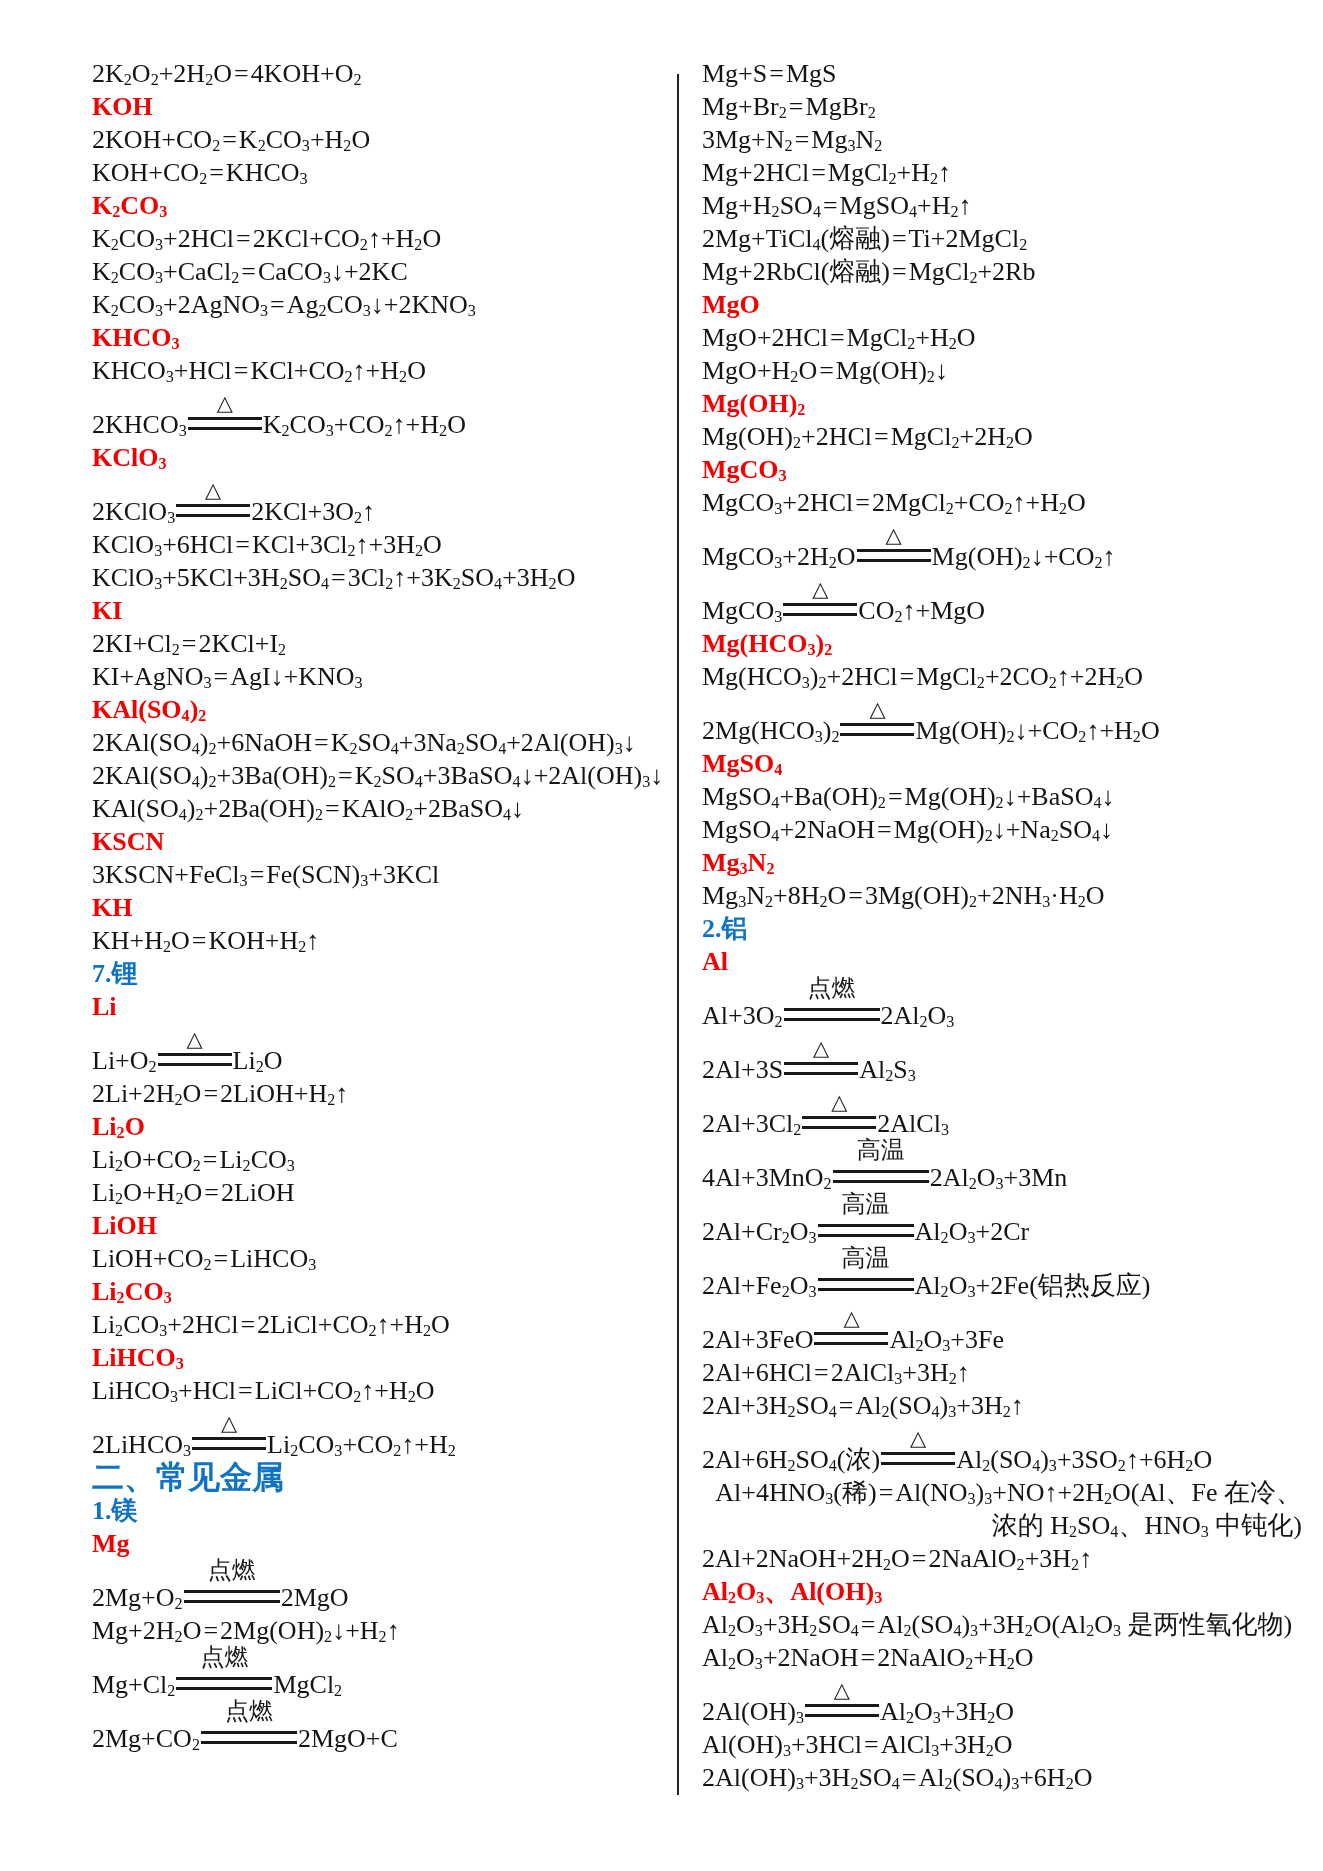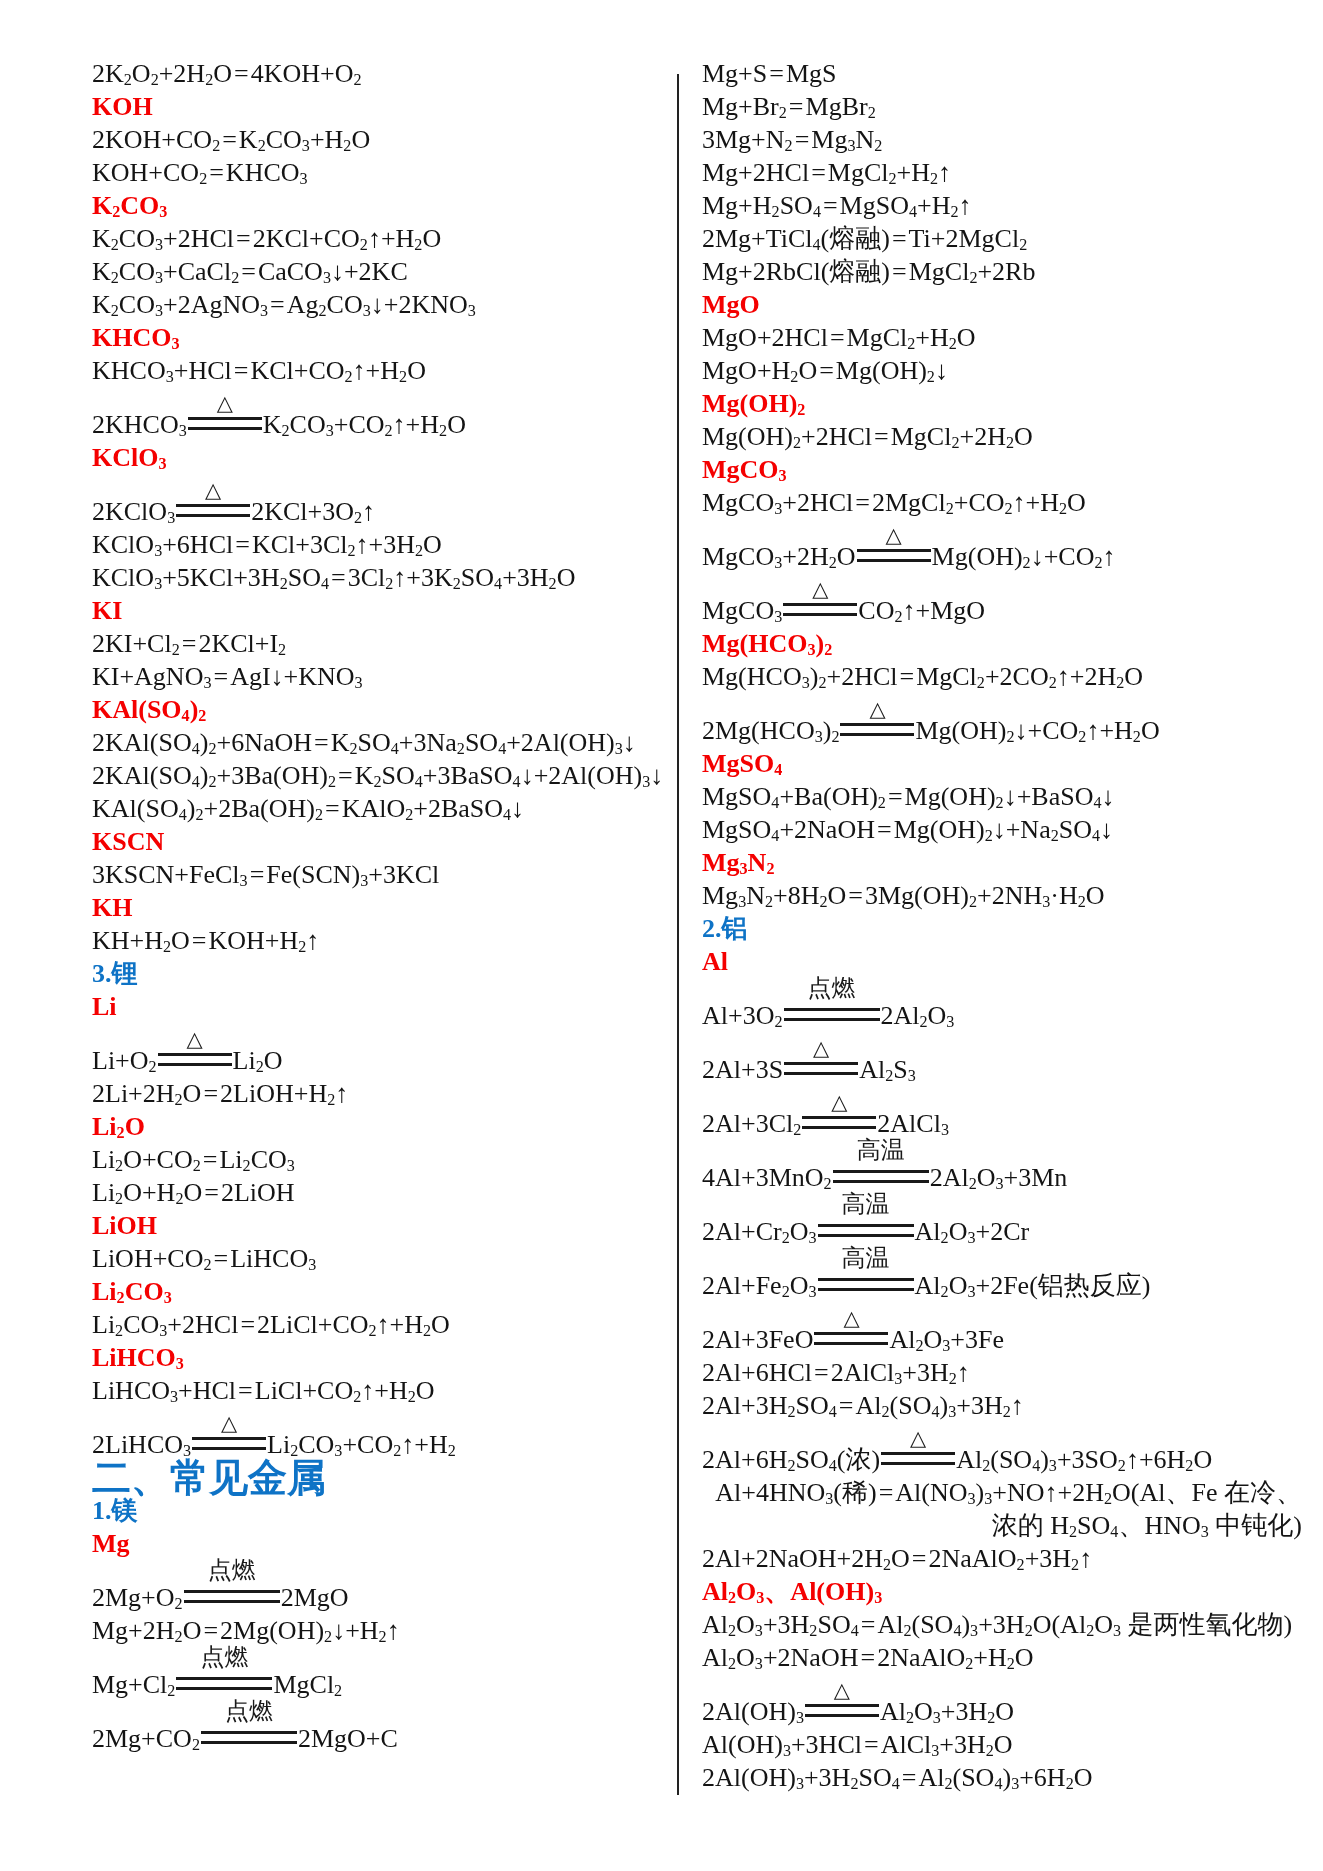--- a/index.html
+++ b/index.html
@@ -22,21 +22,21 @@
   }
   .line{
     font-size:26px;line-height:33px;
     white-space:nowrap;
   }
   .line.wrap{white-space:normal;text-align:right;}
   sub{font-size:0.62em;vertical-align:-0.20em;line-height:0;}
   .eq-sign{padding:0 2px;}
   .fh{color:var(--red,#f40000);font-weight:bold;}
   .sec{color:var(--blue,#0e73c6);font-weight:bold;}
-  .sec.major{font-size:39px;}
+  .sec.major{font-size:32px;}
   .cond-line{margin-top:21px;}
   .cond{
     display:inline-block;position:relative;
     width:74px;height:13px;box-sizing:border-box;
     border-top:3px solid #191919;border-bottom:3px solid #191919;
     vertical-align:3px;margin:0 1px;
   }
   .cond.cjk{width:96px;}
   .cond .lbl{
     position:absolute;left:50%;transform:translateX(-50%);
@@ -69,21 +69,21 @@
       <div class="line eq">2KI+Cl<sub>2</sub><span class="eq-sign">=</span>2KCl+I<sub>2</sub></div>
       <div class="line eq">KI+AgNO<sub>3</sub><span class="eq-sign">=</span>AgI↓+KNO<sub>3</sub></div>
       <div class="line fh">KAl(SO<sub>4</sub>)<sub>2</sub></div>
       <div class="line eq">2KAl(SO<sub>4</sub>)<sub>2</sub>+6NaOH<span class="eq-sign">=</span>K<sub>2</sub>SO<sub>4</sub>+3Na<sub>2</sub>SO<sub>4</sub>+2Al(OH)<sub>3</sub>↓</div>
       <div class="line eq">2KAl(SO<sub>4</sub>)<sub>2</sub>+3Ba(OH)<sub>2</sub><span class="eq-sign">=</span>K<sub>2</sub>SO<sub>4</sub>+3BaSO<sub>4</sub>↓+2Al(OH)<sub>3</sub>↓</div>
       <div class="line eq">KAl(SO<sub>4</sub>)<sub>2</sub>+2Ba(OH)<sub>2</sub><span class="eq-sign">=</span>KAlO<sub>2</sub>+2BaSO<sub>4</sub>↓</div>
       <div class="line fh">KSCN</div>
       <div class="line eq">3KSCN+FeCl<sub>3</sub><span class="eq-sign">=</span>Fe(SCN)<sub>3</sub>+3KCl</div>
       <div class="line fh">KH</div>
       <div class="line eq">KH+H<sub>2</sub>O<span class="eq-sign">=</span>KOH+H<sub>2</sub>↑</div>
-      <div class="line sec">3.锂</div>
+      <div class="line sec">7.锂</div>
       <div class="line fh">Li</div>
       <div class="line eq cond-line">Li+O<sub>2</sub><span class="cond"><span class="lbl">△</span></span>Li<sub>2</sub>O</div>
       <div class="line eq">2Li+2H<sub>2</sub>O<span class="eq-sign">=</span>2LiOH+H<sub>2</sub>↑</div>
       <div class="line fh">Li<sub>2</sub>O</div>
       <div class="line eq">Li<sub>2</sub>O+CO<sub>2</sub><span class="eq-sign">=</span>Li<sub>2</sub>CO<sub>3</sub></div>
       <div class="line eq">Li<sub>2</sub>O+H<sub>2</sub>O<span class="eq-sign">=</span>2LiOH</div>
       <div class="line fh">LiOH</div>
       <div class="line eq">LiOH+CO<sub>2</sub><span class="eq-sign">=</span>LiHCO<sub>3</sub></div>
       <div class="line fh">Li<sub>2</sub>CO<sub>3</sub></div>
       <div class="line eq">Li<sub>2</sub>CO<sub>3</sub>+2HCl<span class="eq-sign">=</span>2LiCl+CO<sub>2</sub>↑+H<sub>2</sub>O</div>

